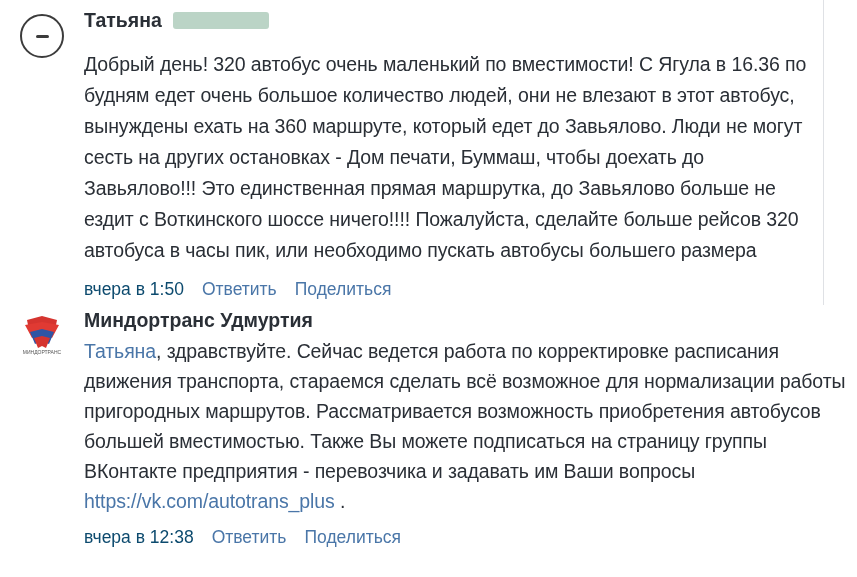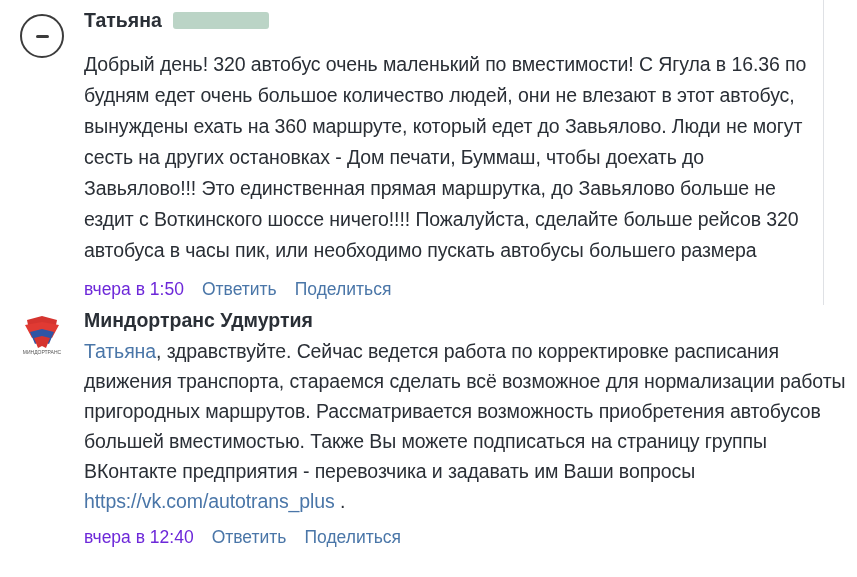--- a/index.html
+++ b/index.html
@@ -129,21 +129,21 @@
     display: flex;
     gap: 18px;
     align-items: center;
   }
   .meta .action {
     color: #4a76a8;
     cursor: pointer;
     text-align: right;
   }
   .meta .time {
-    color: #6d28d9;
+    color: #0c4a6e;
   }
   .meta-2 {
     margin-top: 10px;
   }
 </style>
 </head>
 <body>
 
 <div class="feed">
 
@@ -182,20 +182,20 @@
       </svg>
     </div>
     <div class="body-col">
       <div>
         <span class="author">Миндортранс Удмуртия</span>
       </div>
       <div class="text-2">
         <span class="mention">Татьяна</span><span>, здравствуйте. Сейчас ведется работа по корректировке расписания движения транспорта, стараемся сделать всё возможное для нормализации работы пригородных маршрутов. Рассматривается возможность приобретения автобусов большей вместимостью. Также Вы можете подписаться на страницу группы ВКонтакте предприятия - перевозчика и задавать им Ваши вопросы </span><a class="link" href="#">https://vk.com/autotrans_plus</a><span> .</span>
       </div>
       <div class="meta meta-2">
-        <span class="time">вчера в 12:40</span>
+        <span class="time">вчера в 12:38</span>
         <span class="action">Ответить</span>
         <span class="action">Поделиться</span>
       </div>
     </div>
   </div>
 
 </div>
 
 </body></html>

